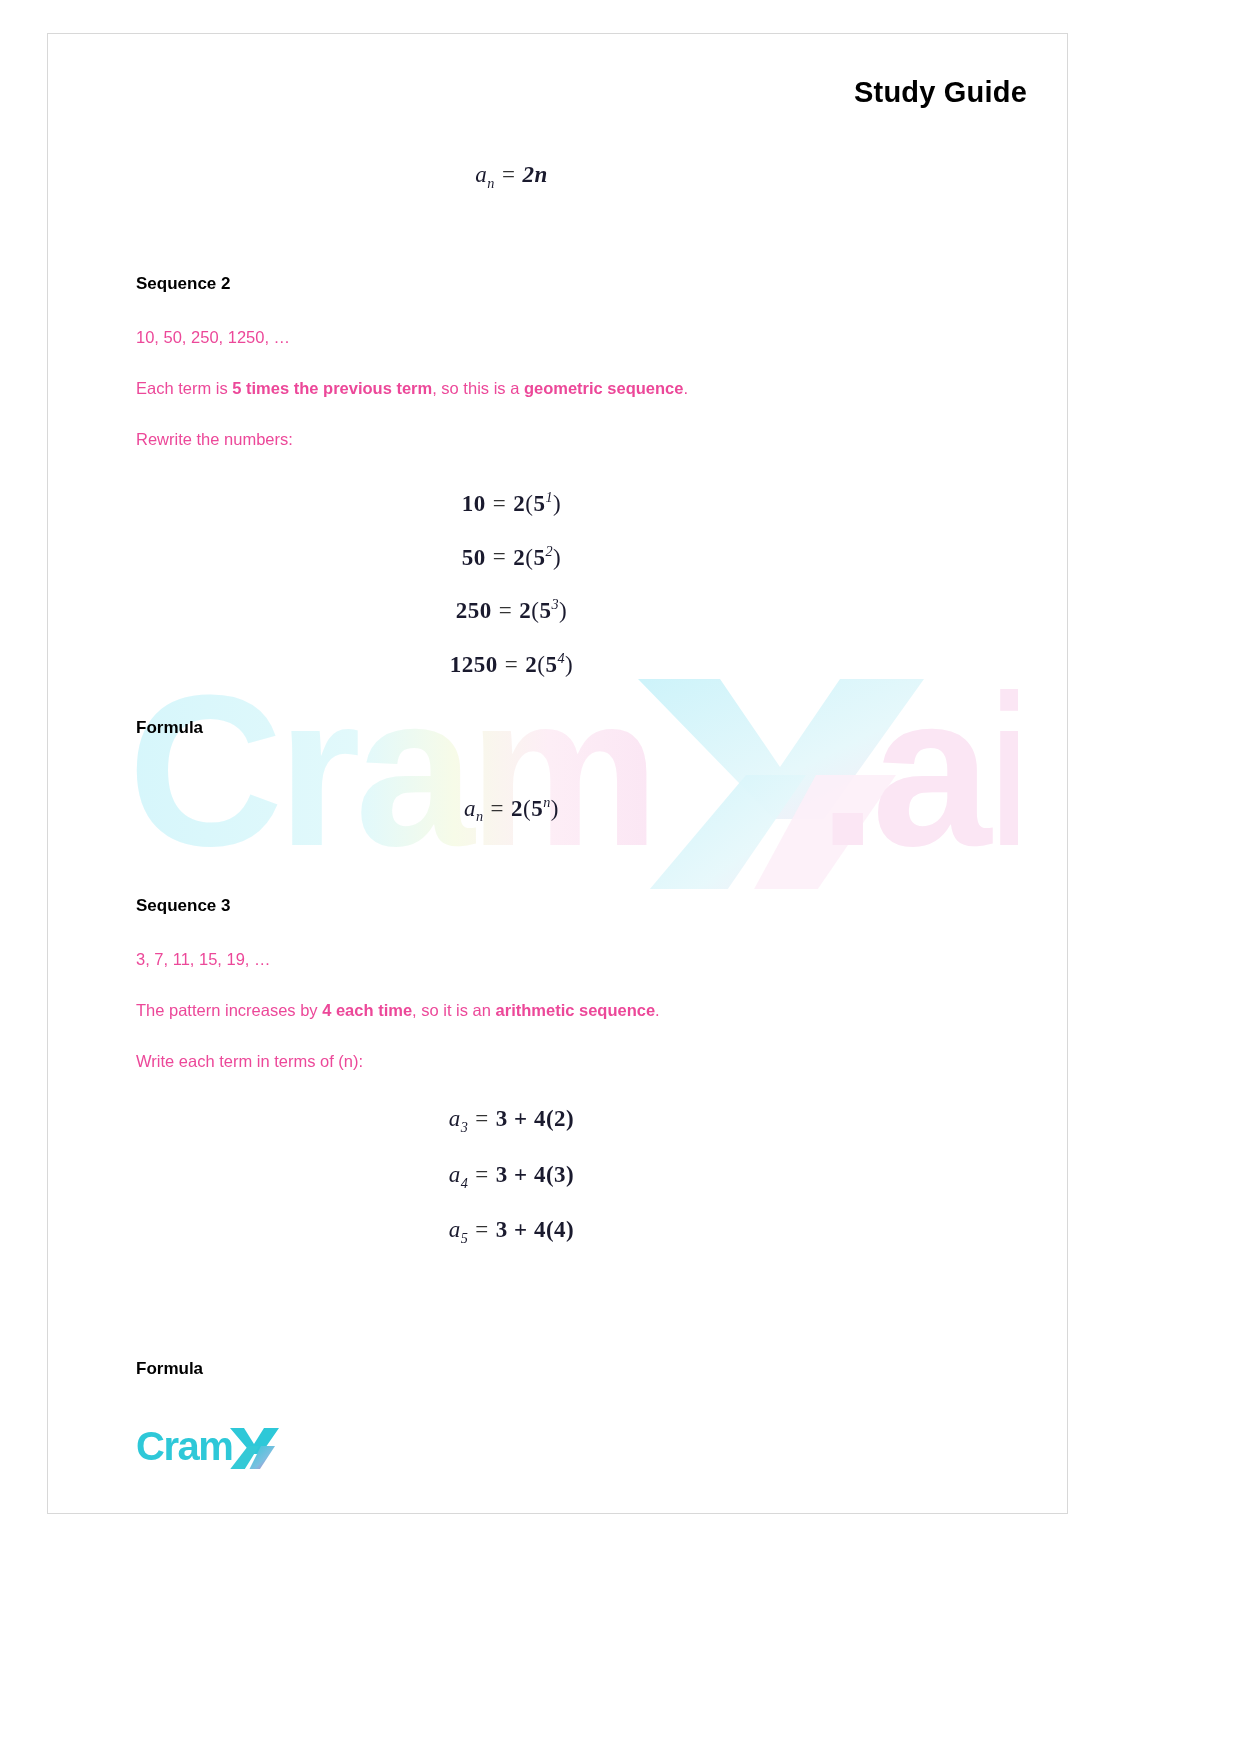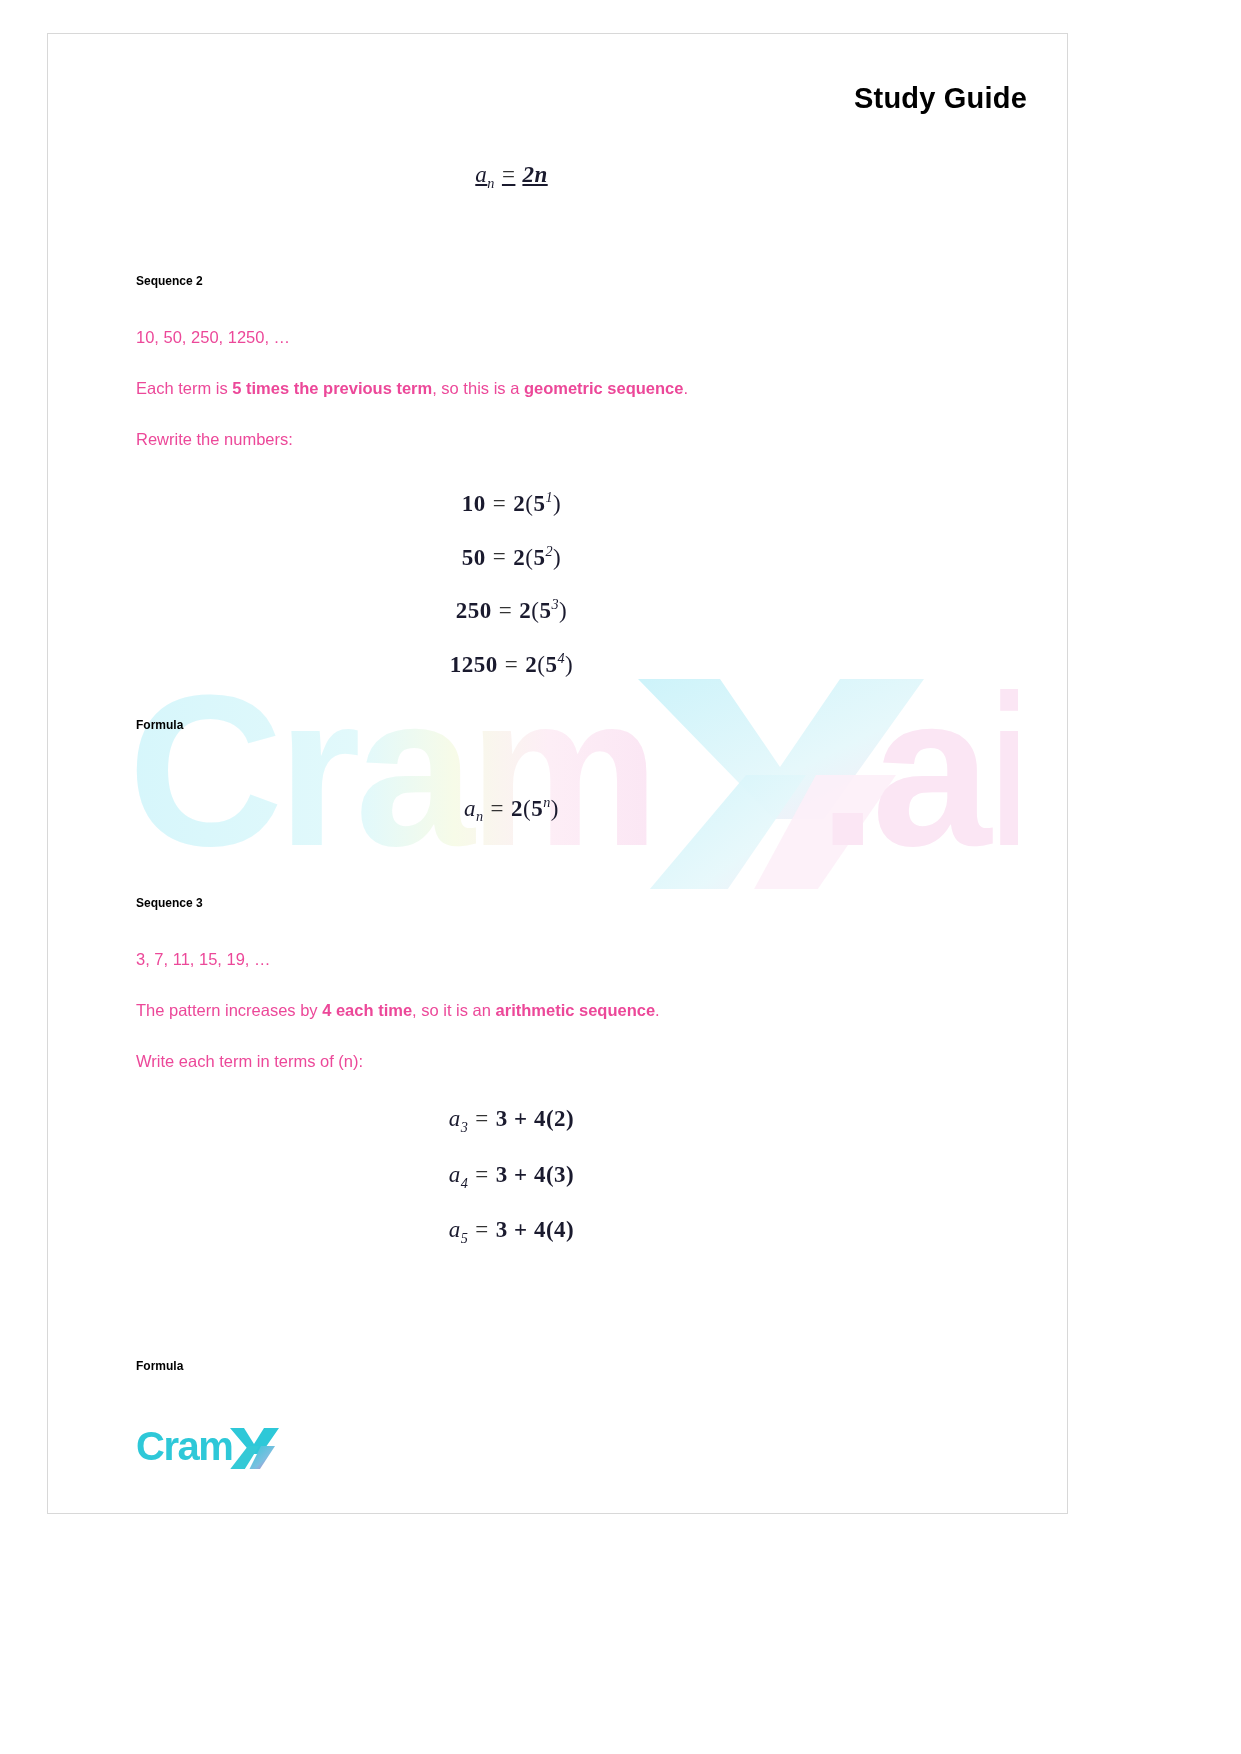--- a/index.html
+++ b/index.html
@@ -41,21 +41,21 @@
   
   .content {
     position: relative;
     z-index: 2;
     padding: 0;
   }
 
   .doc-title {
     position: absolute;
     right: 40px;
-    top: 48px;
+    top: 42px;
     font-size: 29px;
     font-weight: bold;
     color: #000;
     letter-spacing: 0.2px;
   }
 
   .math {
     font-family: "Liberation Serif", "DejaVu Serif", serif;
     color: #1a1a2e;
     font-size: 23px;
@@ -87,21 +87,21 @@
   p.body {
     margin: 0;
     font-size: 16.5px;
     line-height: 1.45;
     color: #ec4899;
   }
   p.body b { font-weight: bold; }
 
   h3.section {
     margin: 0;
-    font-size: 12px;
+    font-size: 17px;
     font-weight: bold;
     color: #000;
   }
 
   
   .abs { position: absolute; }
 
   
   .footer-logo {
     position: absolute;
@@ -140,21 +140,21 @@
       </g>
       <text x="690" y="186" font-family="Liberation Sans, sans-serif" font-size="215" font-weight="bold" fill="#fbe6f4" letter-spacing="-6">.ai</text>
     </svg>
   </div>
 
   <div class="content">
 
     <div class="doc-title">Study Guide</div>
 
     <div class="abs math" style="left:0; top:128px; width:1021px;">
-      <span class="eq-line" style="display:inline-block; margin:0; left:-47px; position:relative;text-decoration:underline;">
+      <span class="eq-line" style="display:inline-block; margin:0; left:-47px; position:relative;">
         <span class="var">a</span><sub>n</sub><span class="eq">=</span><span class="num var">2n</span>
       </span>
     </div>
 
     <h3 class="abs section" style="left:88px; top:240px;">Sequence 2</h3>
 
     <p class="abs body" style="left:88px; top:292px;">10, 50, 250, 1250, …</p>
 
     <p class="abs body" style="left:88px; top:343px;">
       <span>Each term is </span><b>5 times the previous term</b><span>, so this is a </span><b>geometric sequence</b><span>.</span>

